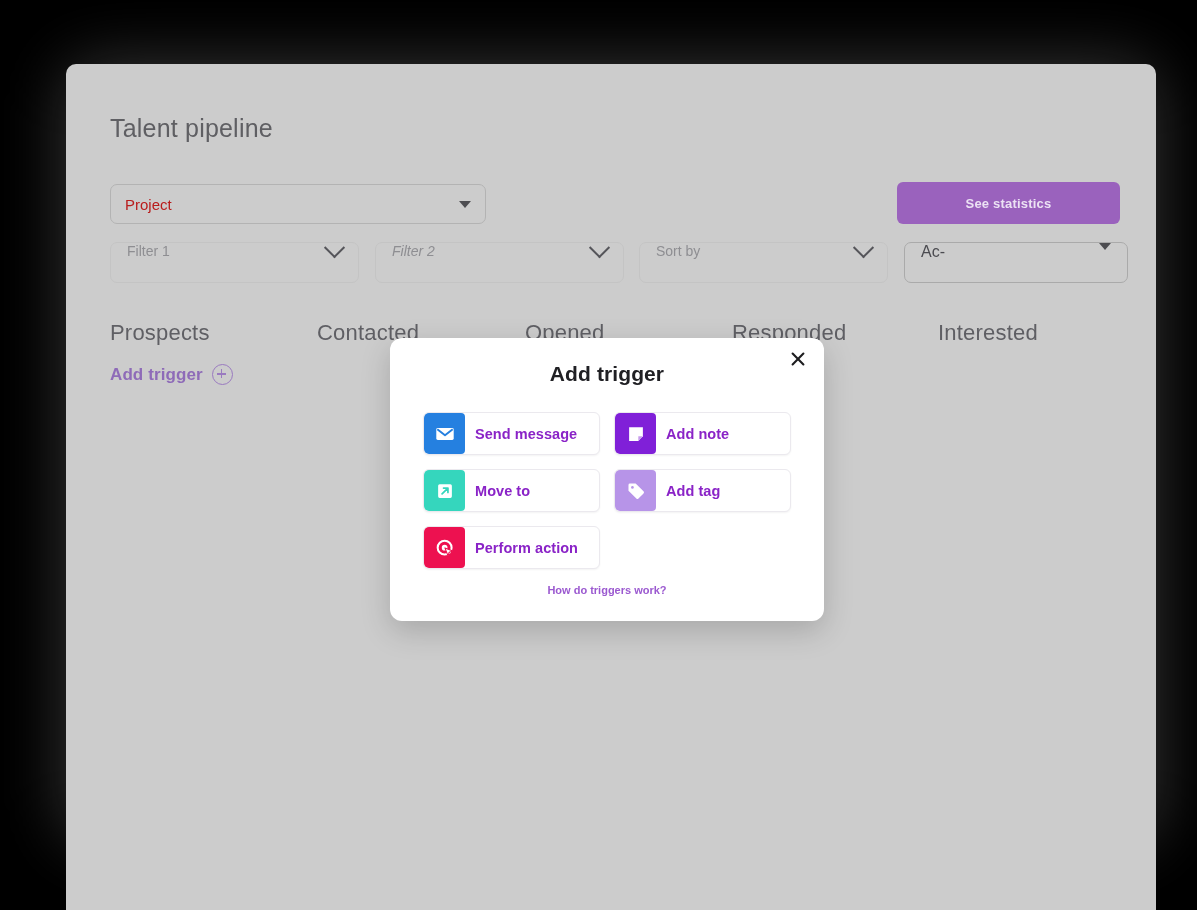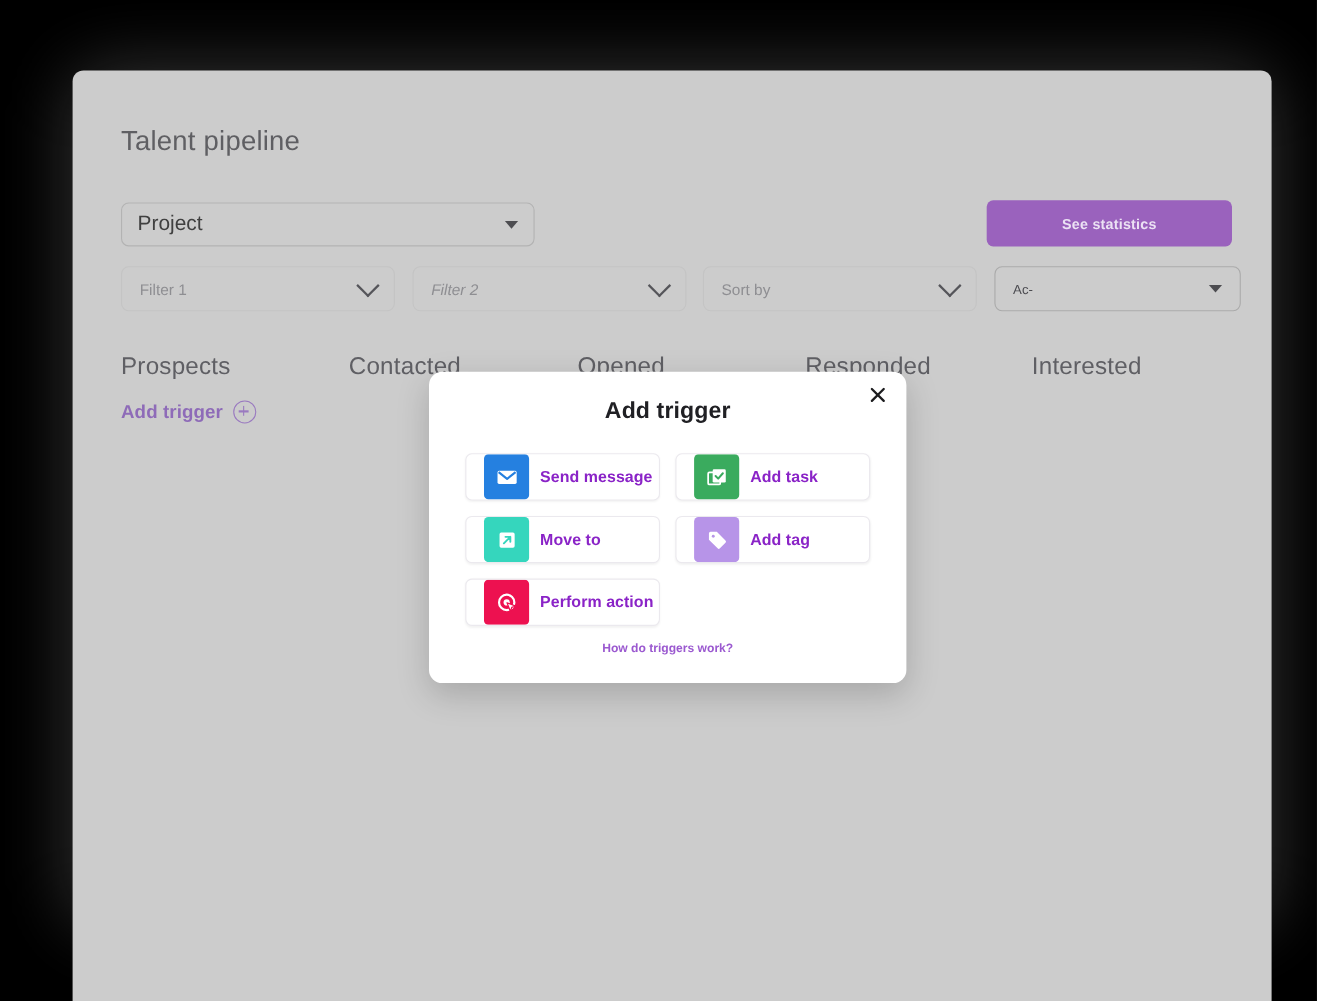--- a/index.html
+++ b/index.html
@@ -67,22 +67,22 @@
     height: 40px;
     border: 1px solid #b3b3b3;
     border-radius: 7px;
     background: transparent;
     display: flex;
     align-items: center;
     box-sizing: border-box;
     padding: 0 14px;
   }
   .project-select .label {
-    font-size: 19px;
-    color: #404040;
+    font-size: 15px;
+    color: #b91c1c;
     flex: 1;
   }
   .caret-solid {
     width: 0; height: 0;
     border-left: 6px solid transparent;
     border-right: 6px solid transparent;
     border-top: 7px solid #4d4d51;
   }
 
   
@@ -113,21 +113,21 @@
     width: 1010px;
     height: 41px;
   }
   .filter-box {
     position: absolute;
     top: 0;
     height: 41px;
     border: 1px solid #c4c4c4;
     border-radius: 7px;
     display: flex;
-    align-items: center;
+    align-items: flex-start;
     box-sizing: border-box;
     padding: 0 16px;
     background: transparent;
   }
   .filter-box .ph {
     flex: 1;
     font-size: 14px;
     color: #8e8e92;
   }
   .chev {
@@ -139,21 +139,21 @@
   }
   #filter-1 { left: 0;   width: 249px; }
   #filter-2 { left: 265px; width: 249px; font-style: italic; }
   #sort-by  { left: 529px; width: 249px; }
   #action-select {
     left: 794px; width: 224px;
     border-color: #aaaaaa;
   }
   #action-select .val {
     flex: 1;
-    font-size: 12px;
+    font-size: 16px;
     color: #4b4b50;
   }
 
   
   .columns {
     position: absolute;
     left: 44px;
     top: 248px;
     width: 1010px;
     height: 26px;
@@ -255,21 +255,21 @@
   .trigger-card {
     height: 43px;
     border: 1px solid #ebe9ee;
     border-radius: 6px;
     background: #fff;
     display: flex;
     align-items: center;
     cursor: pointer;
     box-shadow: 0 1px 2px rgba(0,0,0,.05);
     overflow: hidden;
-    padding: 16px;
+    padding: 0;
     font-family: inherit;
   }
   .tile {
     width: 41px;
     height: 41px;
     flex: 0 0 41px;
     border-radius: 4px;
     display: flex;
     align-items: center;
     justify-content: center;
@@ -363,31 +363,30 @@
       <button class="trigger-card">
         <span class="tile" style="background:#2580e0">
           <svg width="22" height="22" viewBox="0 0 24 24" aria-hidden="true">
             <rect x="2.5" y="5.5" width="19" height="13" rx="1.6" fill="#ffffff"></rect>
             <path d="M3.6 6.8 L12 13.4 L20.4 6.8" fill="none" stroke="#2580e0" stroke-width="2.1" stroke-linejoin="round"></path>
           </svg>
         </span>
         <span class="trigger-label">Send message</span>
       </button>
 
-
       <button class="trigger-card">
-        <span class="tile" style="background:#3aab5e">
+        <span class="tile" style="background:#8020d8">
           <svg width="22" height="22" viewBox="0 0 24 24" aria-hidden="true">
-            <rect x="3" y="7" width="12" height="12" rx="1.3" fill="none" stroke="#ffffff" stroke-width="1.7"></rect>
-            <rect x="7.5" y="4" width="13" height="13" rx="1.3" fill="#ffffff"></rect>
-            <path d="M10.4 10.6 L13 13.2 L17.6 7.9" fill="none" stroke="#3aab5e" stroke-width="2" stroke-linecap="round" stroke-linejoin="round"></path>
+            <path d="M4.5 4.5 H19.5 V14.5 L14.5 19.5 H4.5 Z" fill="#ffffff"></path>
+            <path d="M19.5 14.5 H14.5 V19.5 Z" fill="#c79bec"></path>
           </svg>
         </span>
-        <span class="trigger-label">Add task</span>
+        <span class="trigger-label">Add note</span>
       </button>
+
 
       <button class="trigger-card">
         <span class="tile" style="background:#35d6bd">
           <svg width="22" height="22" viewBox="0 0 24 24" aria-hidden="true">
             <path d="M4.5 6.2 A1.7 1.7 0 0 1 6.2 4.5 H17.8 A1.7 1.7 0 0 1 19.5 6.2 V17.8 A1.7 1.7 0 0 1 17.8 19.5 H6.2 A1.7 1.7 0 0 1 4.5 17.8 Z" fill="#ffffff"></path>
             <path d="M8.8 15.2 L15.2 8.8 M10.4 8.8 H15.2 V13.6" fill="none" stroke="#35d6bd" stroke-width="1.9" stroke-linecap="round" stroke-linejoin="round"></path>
           </svg>
         </span>
         <span class="trigger-label">Move to</span>
       </button>

